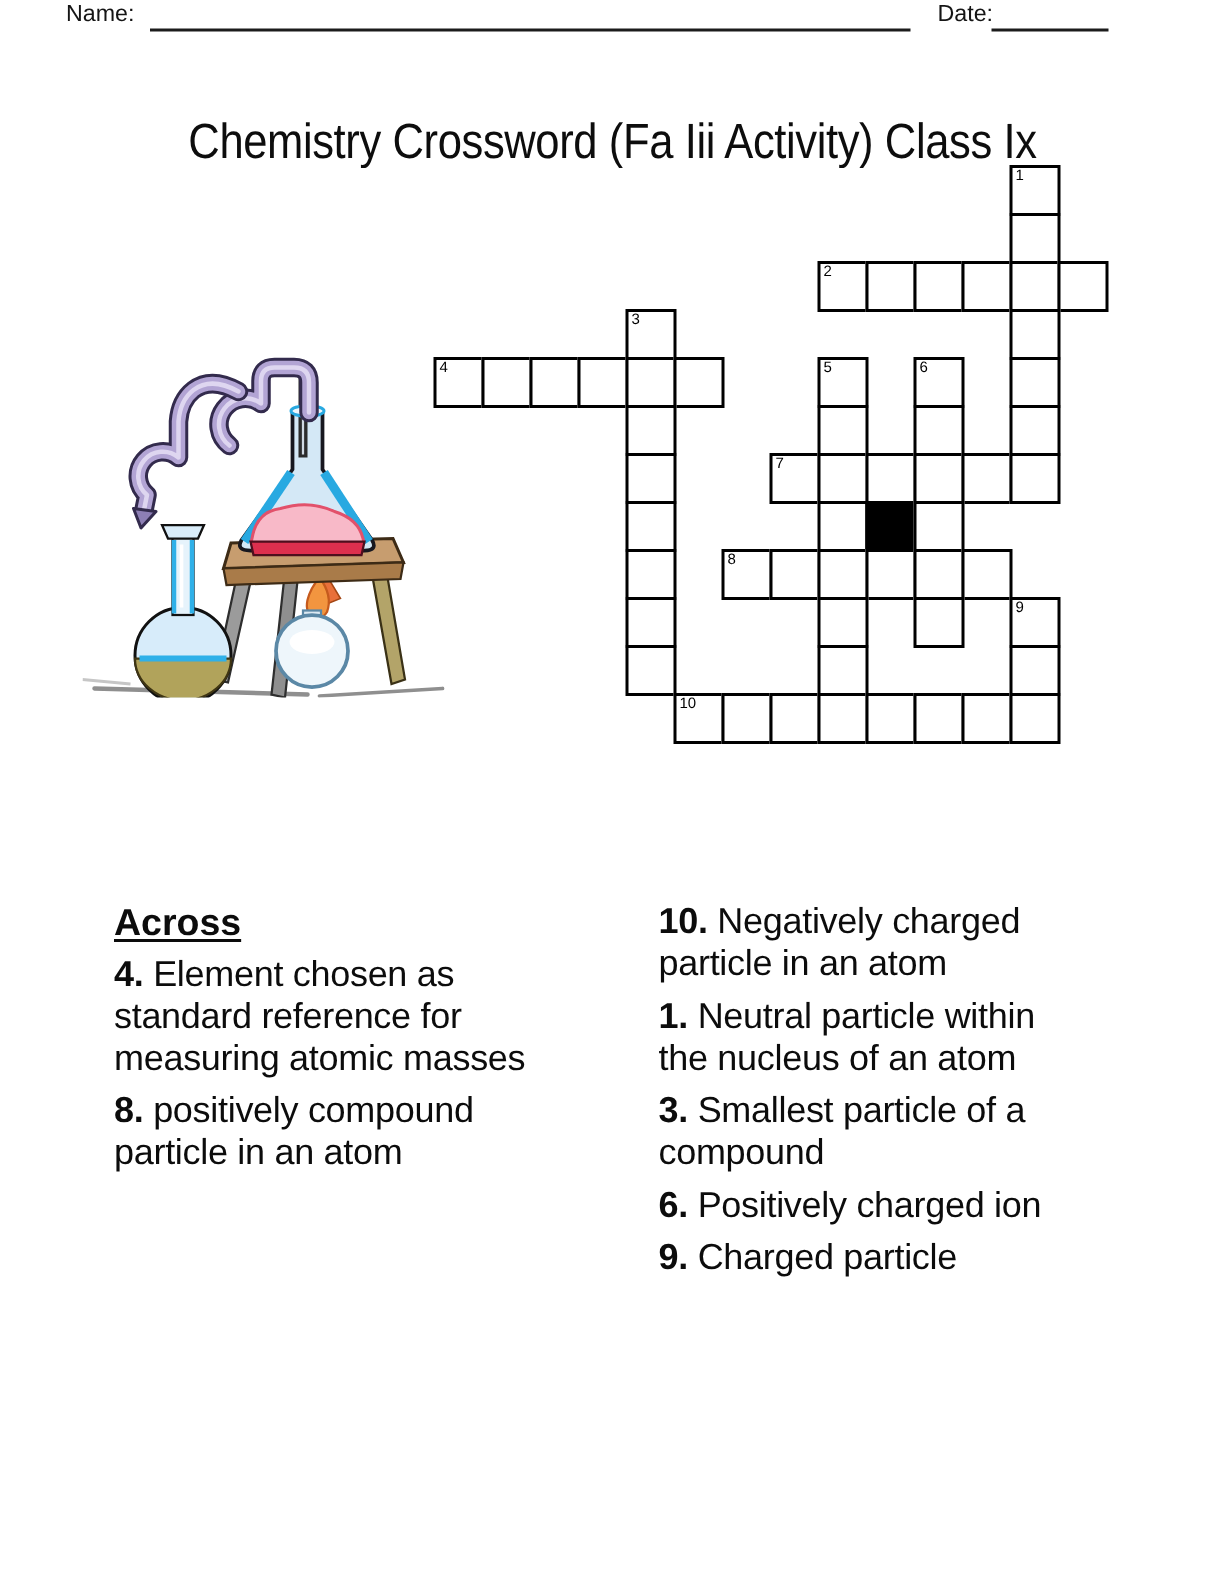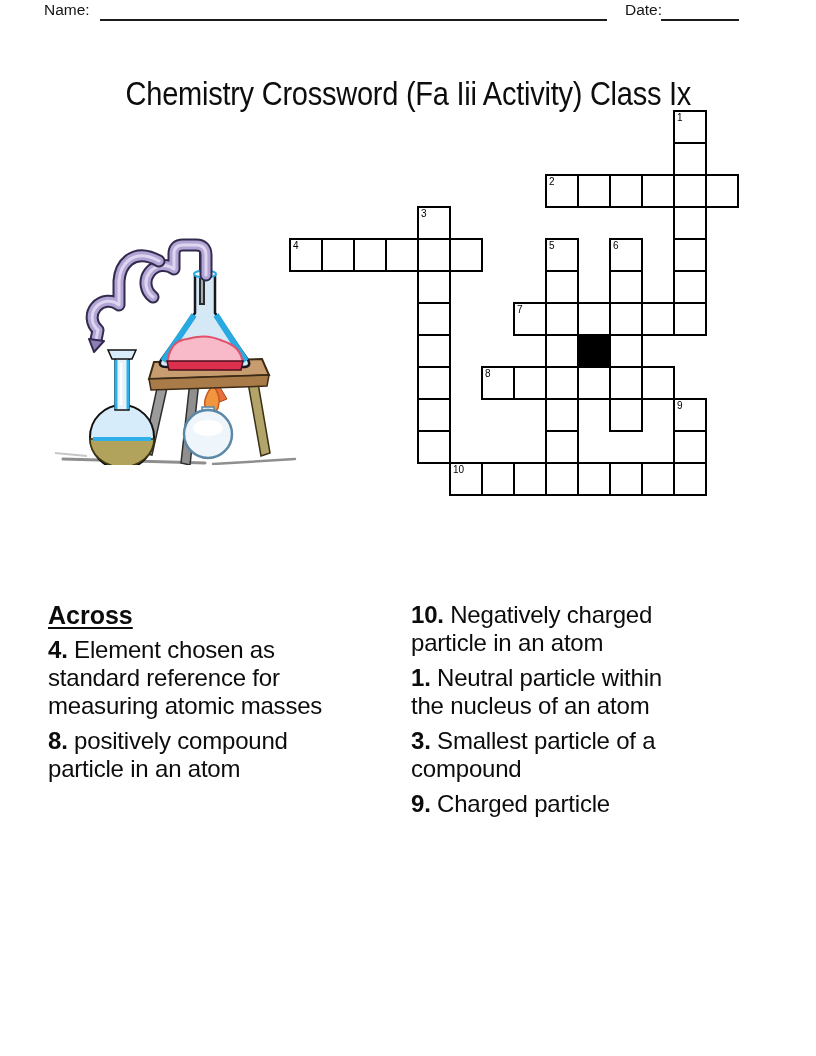--- a/index.html
+++ b/index.html
@@ -14,21 +14,21 @@
   .title-wrap{position:absolute;left:0;top:46px;width:816px;text-align:center;margin-top:29px;}
   .title-inner{display:inline-block;font-size:33px;color:#0d0d0d;white-space:nowrap;
     transform:scaleX(.88);transform-origin:center;letter-spacing:-.3px;}
   
   .grid{position:absolute;}
   .cell{position:absolute;width:34px;height:34px;box-sizing:border-box;
     border:2px solid #000;background:#fff;}
   .cell.black{background:#000;}
   .cnum{position:absolute;left:2px;top:0px;font-size:10px;line-height:11px;color:#000;}
   
-  .clue-col{position:absolute;}
+  .clue-col{position:absolute;margin-left:28px;}
   .clue-header{font-size:25px;font-weight:bold;line-height:28px;margin-bottom:7px;
     text-decoration:underline;text-decoration-thickness:2px;text-underline-offset:3px;color:#0c0c0c;}
   .clue{font-size:24px;line-height:28px;margin-bottom:7px;color:#0c0c0c;letter-spacing:-.2px;}
   .cluenum{font-weight:bold;}
   .cluetext{white-space:pre-line;}
   
   .illu{position:absolute;left:55px;top:213px;}
 </style>
 </head>
 <body>
@@ -193,14 +193,15 @@
     <div class="clue"><span class="cluenum">8.</span><span class="cluetext"> positively compound
 particle in an atom</span></div>
   </div>
 <div class="clue-col" style="left:411px;top:601px;width:350px;">
     <div class="clue"><span class="cluenum">10.</span><span class="cluetext"> Negatively charged
 particle in an atom</span></div>
     <div class="clue"><span class="cluenum">1.</span><span class="cluetext"> Neutral particle within
 the nucleus of an atom</span></div>
     <div class="clue"><span class="cluenum">3.</span><span class="cluetext"> Smallest particle of a
 compound</span></div>
+    <div class="clue"><span class="cluenum">6.</span><span class="cluetext"> Positively charged ion</span></div>
     <div class="clue"><span class="cluenum">9.</span><span class="cluetext"> Charged particle</span></div>
   </div>
 
 </body></html>

